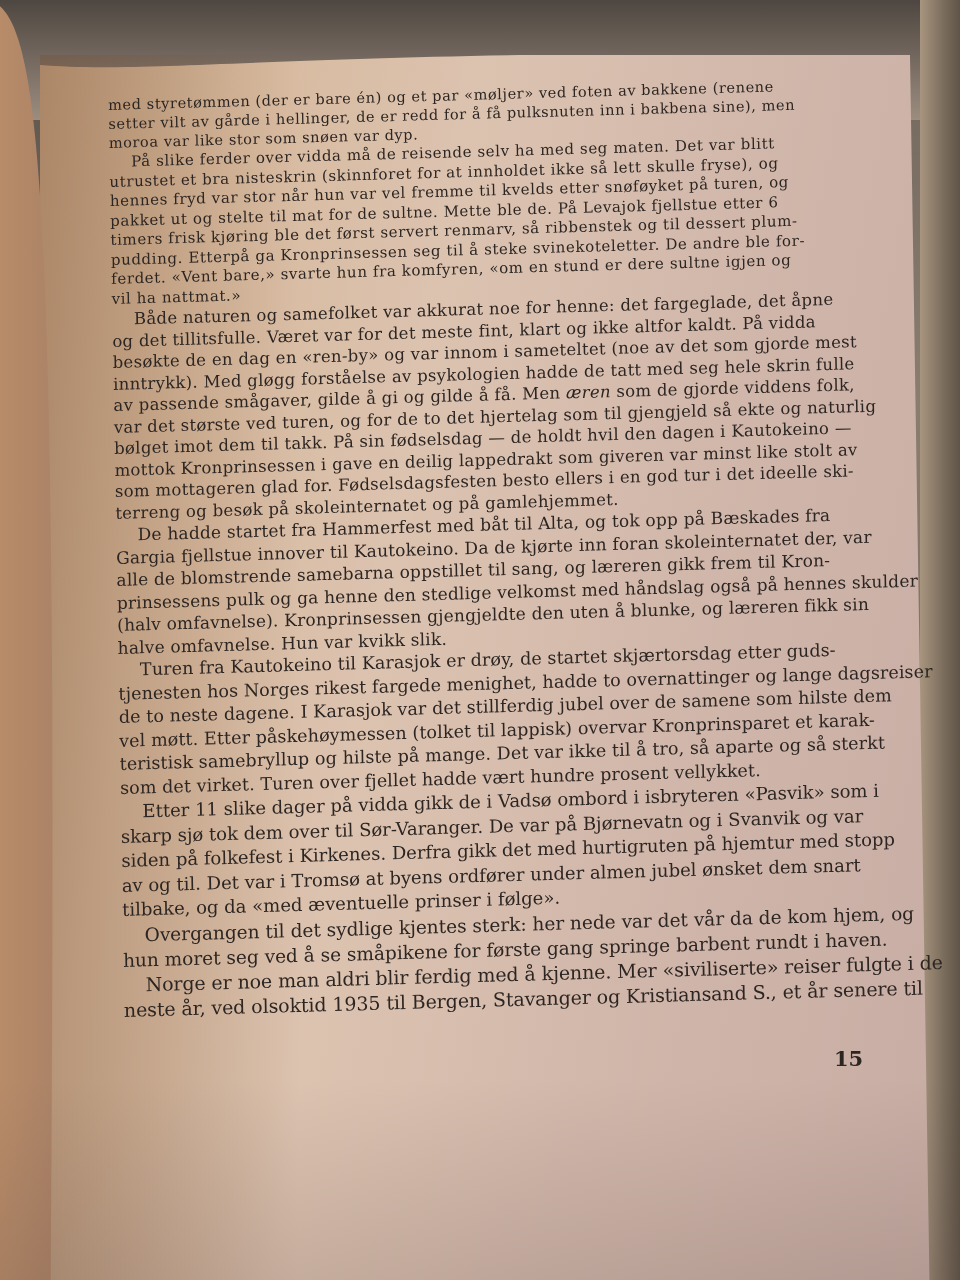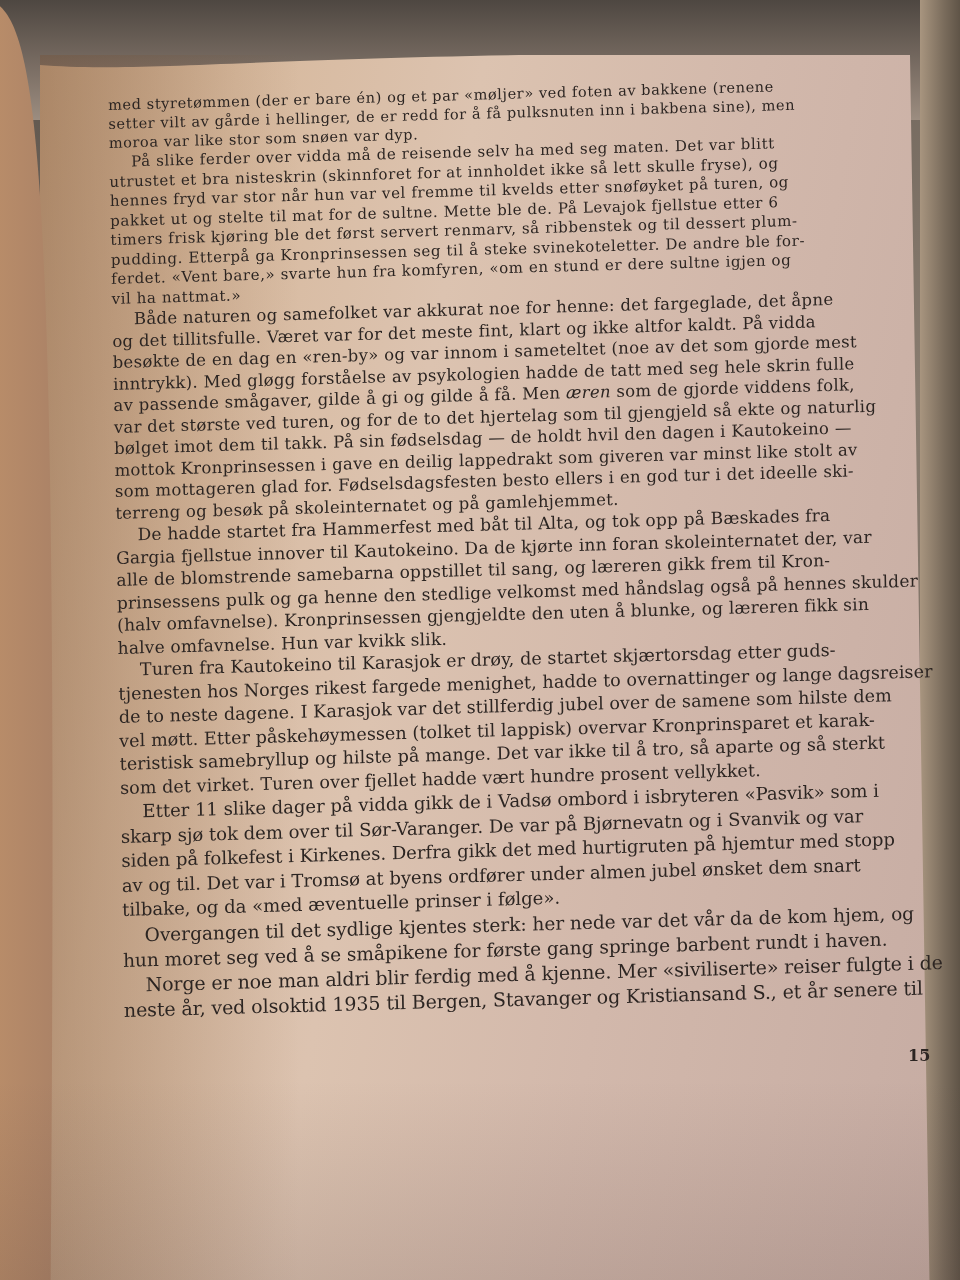--- a/index.html
+++ b/index.html
@@ -87,25 +87,25 @@
   .p4 .line { font-size: 17px; line-height: 22.5px; letter-spacing: 0.2px; }
   .p5 .line { font-size: 17.5px; line-height: 23.5px; letter-spacing: 0.1px; }
   .p6 .line { font-size: 18px; line-height: 24.5px; letter-spacing: 0.0px; }
   .p7 .line { font-size: 18.5px; line-height: 25px; letter-spacing: 0px; }
   .p8 .line { font-size: 19px; line-height: 25.5px; letter-spacing: -0.1px; }
   .indent { padding-left: 22px; }
   .para { margin: 0; }
   em { font-style: italic; }
   .page-number {
     position: absolute;
-    left: 908px;
+    left: 834px;
     top: 1046px;
     z-index: 4;
     font-family: "DejaVu Serif", "Liberation Serif", serif;
-    font-size: 16px;
+    font-size: 21px;
     color: #2c2522;
     font-weight: bold;
   }
 </style>
 </head>
 <body>
 
 <div class="scene">
   <div class="backdrop-top"></div>
   <div class="backdrop-right"></div>

